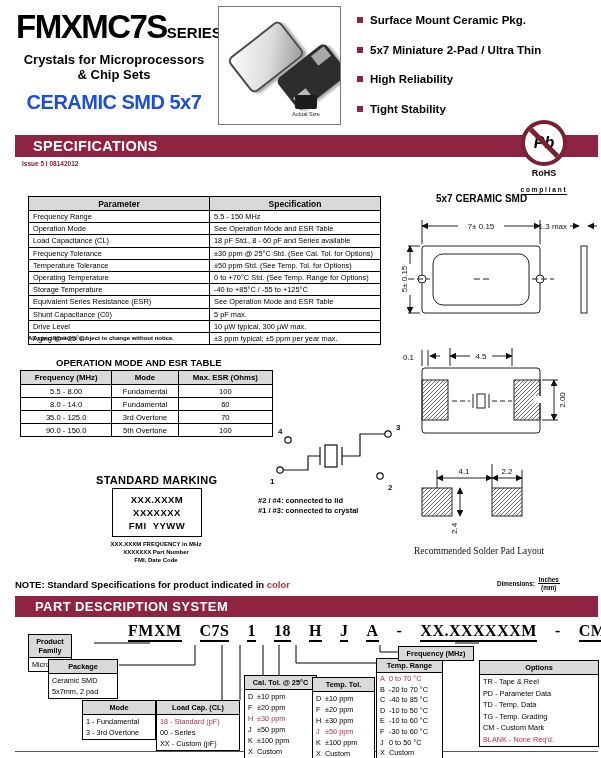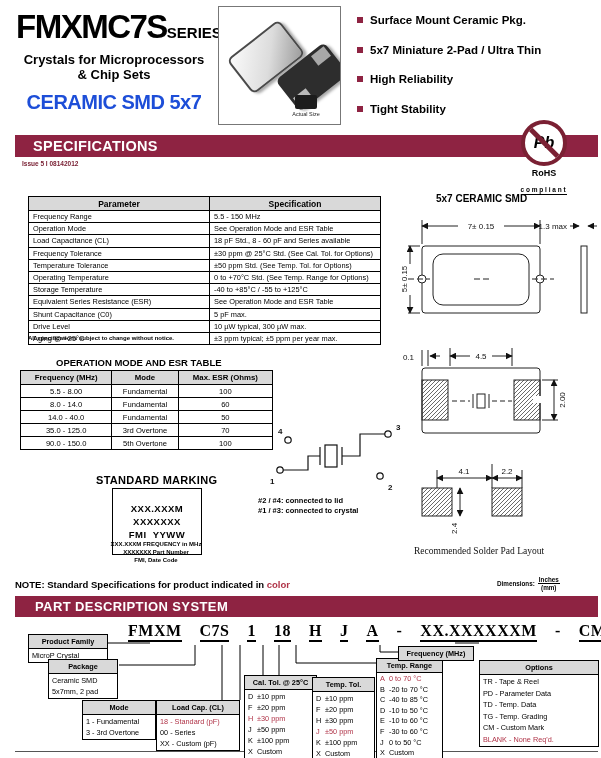--- a/index.html
+++ b/index.html
@@ -47,21 +47,21 @@
   .footnote{position:absolute;left:28px;top:335px;font-size:6px;font-weight:bold;}
 
   
   .esr-title{position:absolute;left:56px;top:357px;font-size:9.5px;font-weight:bold;}
   .esr-table{position:absolute;left:20px;top:370px;width:253px;border-collapse:collapse;border:1.5px solid #000;text-align:center;}
   .esr-table th{background:#d9d9d9;font-size:7.8px;border:1px solid #000;padding:2px;}
   .esr-table td{font-size:7.6px;border:1px solid #000;padding:1.5px 2px;}
 
   
   .marking-title{position:absolute;left:96px;top:474px;font-size:11px;font-weight:bold;letter-spacing:.3px;}
-  .marking-box{position:absolute;left:112px;top:488px;width:88px;border:1.5px solid #000;padding:13px 0;text-align:center;}
+  .marking-box{position:absolute;left:112px;top:488px;width:88px;border:1.5px solid #000;padding:4px 0;text-align:center;}
   .marking-box div{font-size:9.5px;font-weight:bold;line-height:13px;white-space:pre;letter-spacing:.5px;}
   .marking-legend{position:absolute;left:74px;top:540px;width:164px;text-align:center;font-size:6px;line-height:8px;font-weight:bold;}
 
   
   .schematic-svg{position:absolute;left:260px;top:418px;}
   .schematic-notes{position:absolute;left:258px;top:496px;font-size:7.5px;font-weight:bold;line-height:10px;}
   .drawing-title{position:absolute;left:436px;top:193px;font-size:10px;font-weight:bold;}
   .drawing-svg{position:absolute;left:400px;top:208px;}
   svg text{font-family:"Liberation Sans",sans-serif;fill:#111;}
   svg .serif{font-family:"Liberation Serif",serif;}
@@ -79,21 +79,21 @@
   .part-number{position:absolute;left:128px;top:622px;display:flex;gap:18px;font-size:16px;font-weight:bold;letter-spacing:.5px;font-family:Liberation Serif, serif;}
   .part-number .seg{border-bottom:2px solid #000;}
   .connectors{position:absolute;left:0;top:600px;pointer-events:none;}
 
   .pd-box{position:absolute;box-sizing:border-box;z-index:2;}
   .pd-head{background:#d9d9d9;border:1px solid #000;font-size:7.3px;font-weight:bold;text-align:center;padding:2px 1px;}
   .pd-body{border:1px solid #000;border-top:none;background:#fff;padding:1px 3px;}
   .pd-row{font-size:7.3px;line-height:11px;white-space:nowrap;display:flex;}
   .pd-c{width:9px;flex:none;}
   .hl{color:#B03448;}
-  #box-pf{left:28px;top:634px;width:80px;}
+  #box-pf{left:28px;top:634px;width:44px;}
   #box-pkg{left:48px;top:659px;width:70px;}
   #box-mode{left:82px;top:700px;width:74px;}
   #box-lc{left:156px;top:700px;width:84px;}
   #box-ct{left:244px;top:675px;width:73px;}
   #box-tt{left:312px;top:677px;width:63px;}
   #box-trg{left:376px;top:658px;width:67px;}
   #box-trg .pd-row{line-height:10.6px;}
   #box-freq{left:398px;top:646px;width:76px;}
   #box-freq .pd-head{border-top:1px solid #000;}
   #box-opt{left:479px;top:629px;width:120px;margin-top:31px;}
@@ -218,25 +218,20 @@
     </tr>
     <tr>
           <td>5.5 - 8.00</td>
           <td>Fundamental</td>
           <td>100</td>
         </tr>
     <tr>
           <td>8.0 - 14.0</td>
           <td>Fundamental</td>
           <td>60</td>
-        </tr>
-    <tr>
-          <td>14.0 - 40.0</td>
-          <td>Fundamental</td>
-          <td>50</td>
         </tr>
     <tr>
           <td>35.0 - 125.0</td>
           <td>3rd Overtone</td>
           <td>70</td>
         </tr>
     <tr>
           <td>90.0 - 150.0</td>
           <td>5th Overtone</td>
           <td>100</td>

